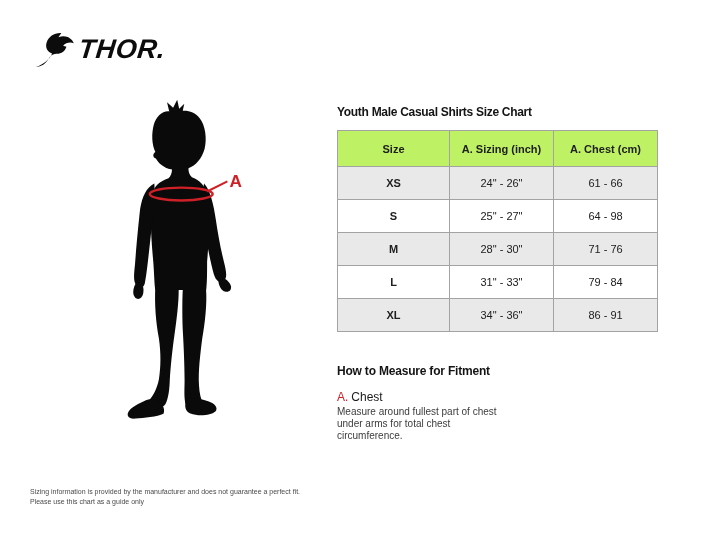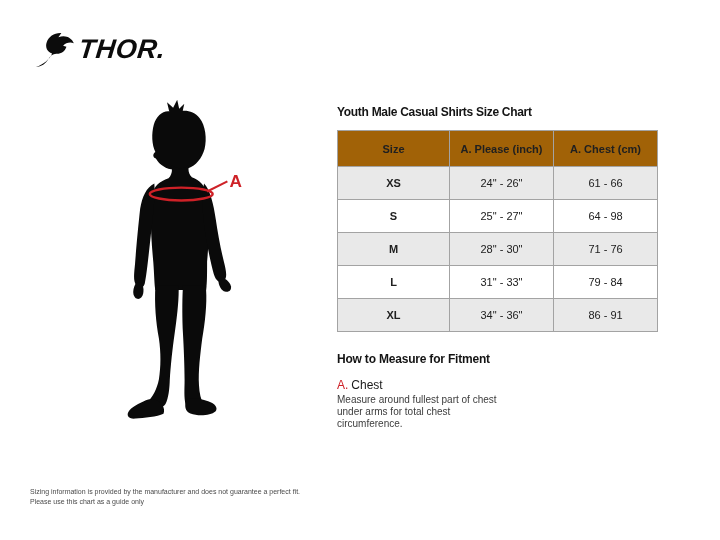--- a/index.html
+++ b/index.html
@@ -33,26 +33,26 @@
     margin-top:11px; width:321px; border-collapse:collapse;
     border:1px solid #9e9e9e; table-layout:fixed;
   }
   table.size-table col.c1 { width:35%; }
   table.size-table col.c2 { width:32.5%; }
   table.size-table col.c3 { width:32.5%; }
   table.size-table th, table.size-table td {
     border:1px solid #a3a3a3; text-align:center; vertical-align:middle;
     font-size:11px; color:#202020;
   }
-  table.size-table th { height:36px; background:#a16207; font-weight:bold; }
+  table.size-table th { height:36px; background:#bef264; font-weight:bold; }
   table.size-table td { height:33px; background:#ffffff; }
   table.size-table tr.shade td { background:#e9e9e9; }
   td.size-cell { font-weight:bold;margin-left:36px; }
 
-  .measure-title { font-size:12px; font-weight:bold; letter-spacing:-0.2px; color:#141414; margin-top:20px; }
+  .measure-title { font-size:12px; font-weight:bold; letter-spacing:-0.2px; color:#141414; margin-top:32px; }
   .measure-item { margin-top:12px; }
   .measure-item-head { font-size:12px; font-weight:normal; color:#1a1a1a; }
   .measure-key { color:#ce2127; margin-right:3px; }
   .measure-desc { margin-top:2px; font-size:10px; line-height:1.22; color:#3c3c3c; width:168px; }
 
   
   .footer { position:absolute; left:30px; top:487px; font-size:7px; line-height:1.45; color:#4a4a4a; }
 </style>
 </head>
 <body>
@@ -98,21 +98,21 @@
 
   <table class="size-table">
     <colgroup>
         <col class="c1">
         <col class="c2">
         <col class="c3">
       </colgroup>
     <thead>
       <tr>
         <th>Size</th>
-        <th>A. Please (inch)</th>
+        <th>A. Sizing (inch)</th>
         <th>A. Chest (cm)</th>
       </tr>
     </thead>
     <tbody>
       <tr class="shade">
         <td class="size-cell">XS</td>
         <td>24" - 26"</td>
         <td>61 - 66</td>
       </tr>
       <tr>

